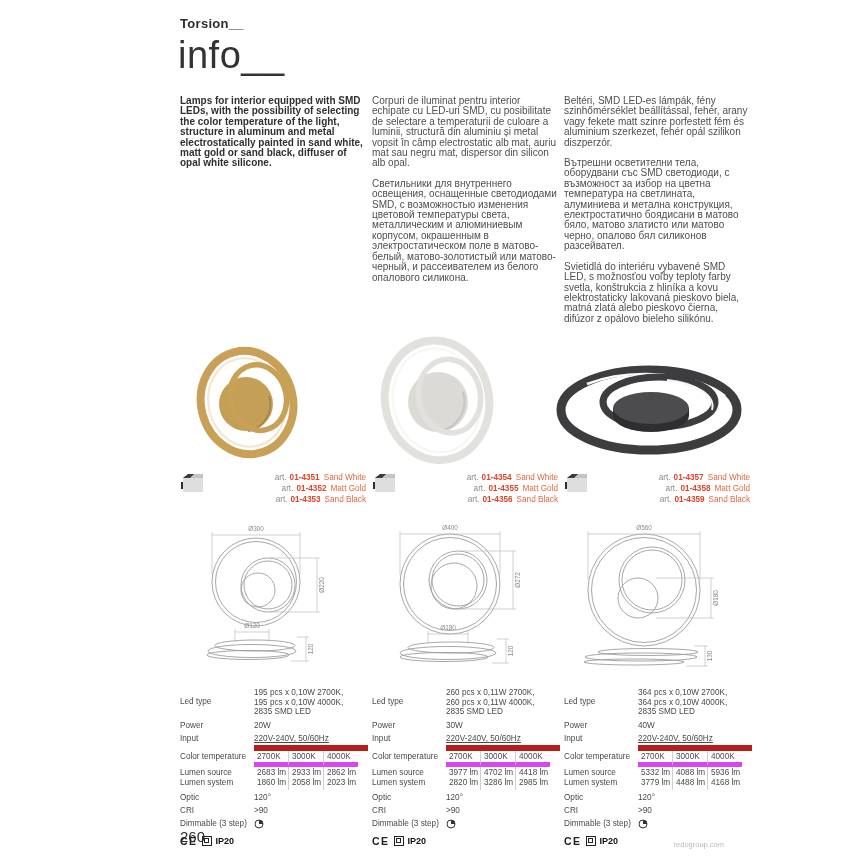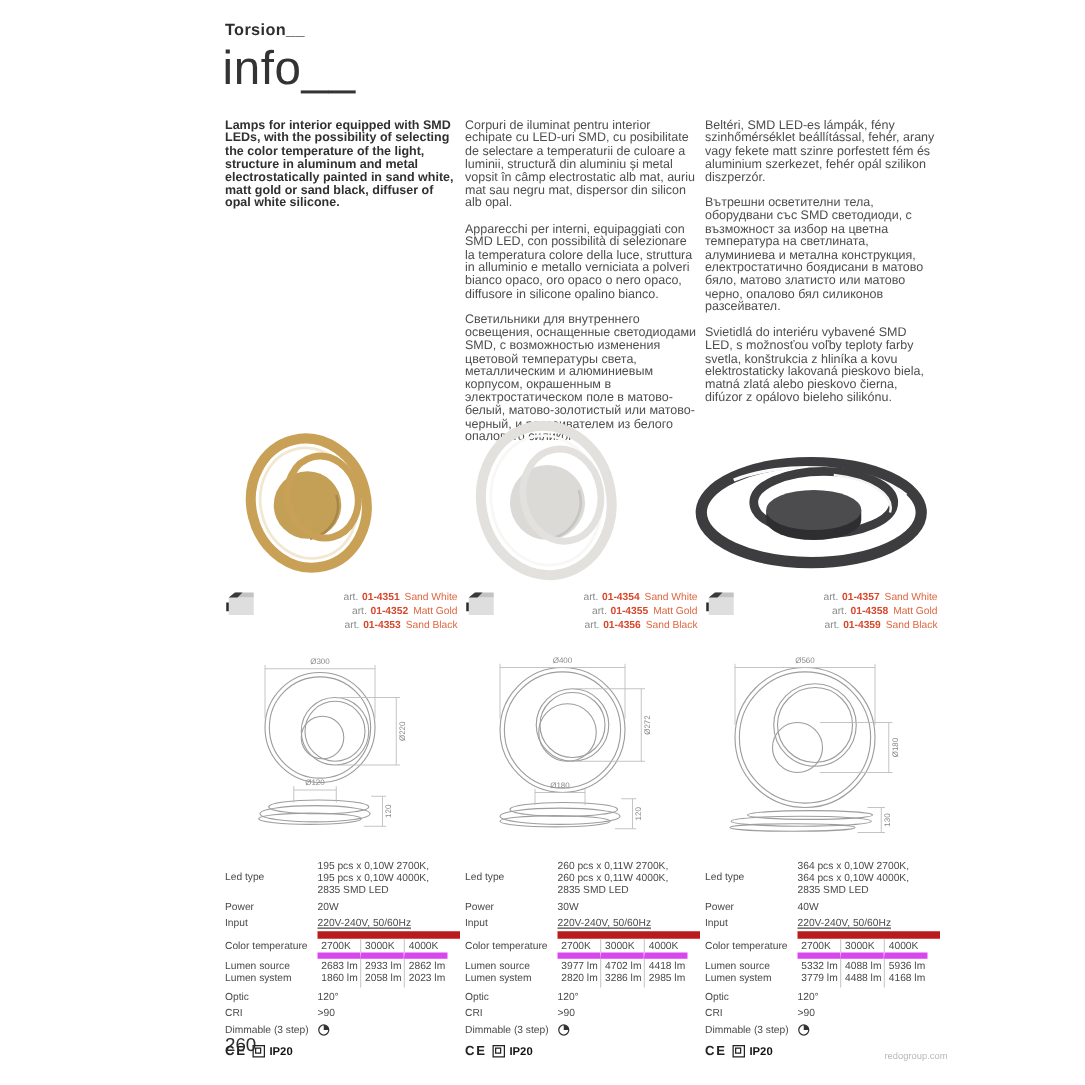--- a/index.html
+++ b/index.html
@@ -49,36 +49,35 @@
   .cpair div{line-height:10.5px;}
   .lumenrow{margin-bottom:2px;}
   .dim-icon{display:inline-block;vertical-align:middle;}
   .certs{display:flex;align-items:center;gap:4px;margin-top:4px;}
   .ce{font-size:10.5px;font-weight:700;letter-spacing:1.5px;color:#222;}
   .encl{display:inline-block;width:8px;height:8px;border:1.2px solid #222;position:relative;}
   .encl:before{content:"";position:absolute;left:1.5px;top:1.5px;width:3px;height:3px;border:1px solid #222;}
   .ip{font-size:9px;font-weight:700;color:#111;}
 
   .page-num{position:absolute;left:148px;top:828px;font-size:15px;color:#2c2c2c;}
-  .site{position:absolute;left:540px;top:840px;width:186px;text-align:right;font-size:7.5px;color:#b9b9b9;}
+  .site{position:absolute;left:506px;top:840px;width:186px;text-align:right;font-size:7.5px;color:#b9b9b9;}
 </style>
 </head>
 <body>
 
 <div class="page">
 
   <div class="collection">Torsion__</div>
   <div class="title">info__</div>
 
   <div class="desc desc-en">
     <p>Lamps for interior equipped with SMD LEDs, with the possibility of selecting the color temperature of the light, structure in aluminum and metal electrostatically painted in sand white, matt gold or sand black, diffuser of opal white silicone.</p>
   </div>
   <div class="desc desc-c2">
     <p>Corpuri de iluminat pentru interior echipate cu LED-uri SMD, cu posibilitate de selectare a temperaturii de culoare a luminii, structură din aluminiu și metal vopsit în câmp electrostatic alb mat, auriu mat sau negru mat, dispersor din silicon alb opal.</p>
-    <p>Apparecchi per interni, equipaggiati con SMD LED, con possibilità di selezionare la temperatura colore della luce, struttura in alluminio e metallo verniciata a polveri bianco opaco, oro opaco o nero opaco, diffusore in silicone opalino bianco.</p>
     <p>Светильники для внутреннего освещения, оснащенные светодиодами SMD, с возможностью изменения цветовой температуры света, металлическим и алюминиевым корпусом, окрашенным в электростатическом поле в матово-белый, матово-золотистый или матово-черный, и рассеивателем из белого опалового силикона.</p>
   </div>
   <div class="desc desc-c3">
     <p>Beltéri, SMD LED-es lámpák, fény szinhőmérséklet beállítással, fehér, arany vagy fekete matt szinre porfestett fém és aluminium szerkezet, fehér opál szilikon diszperzór.</p>
     <p>Вътрешни осветителни тела, оборудвани със SMD светодиоди, с възможност за избор на цветна температура на светлината, алуминиева и метална конструкция, електростатично боядисани в матово бяло, матово златисто или матово черно, опалово бял силиконов разсейвател.</p>
     <p>Svietidlá do interiéru vybavené SMD LED, s možnosťou voľby teploty farby svetla, konštrukcia z hliníka a kovu elektrostaticky lakovaná pieskovo biela, matná zlatá alebo pieskovo čierna, difúzor z opálovo bieleho silikónu.</p>
   </div>
 
   <svg class="photo" style="left:152px;top:338px" width="130" height="128" viewBox="0 0 130 128">
     <g transform="rotate(-14 65 64)">

